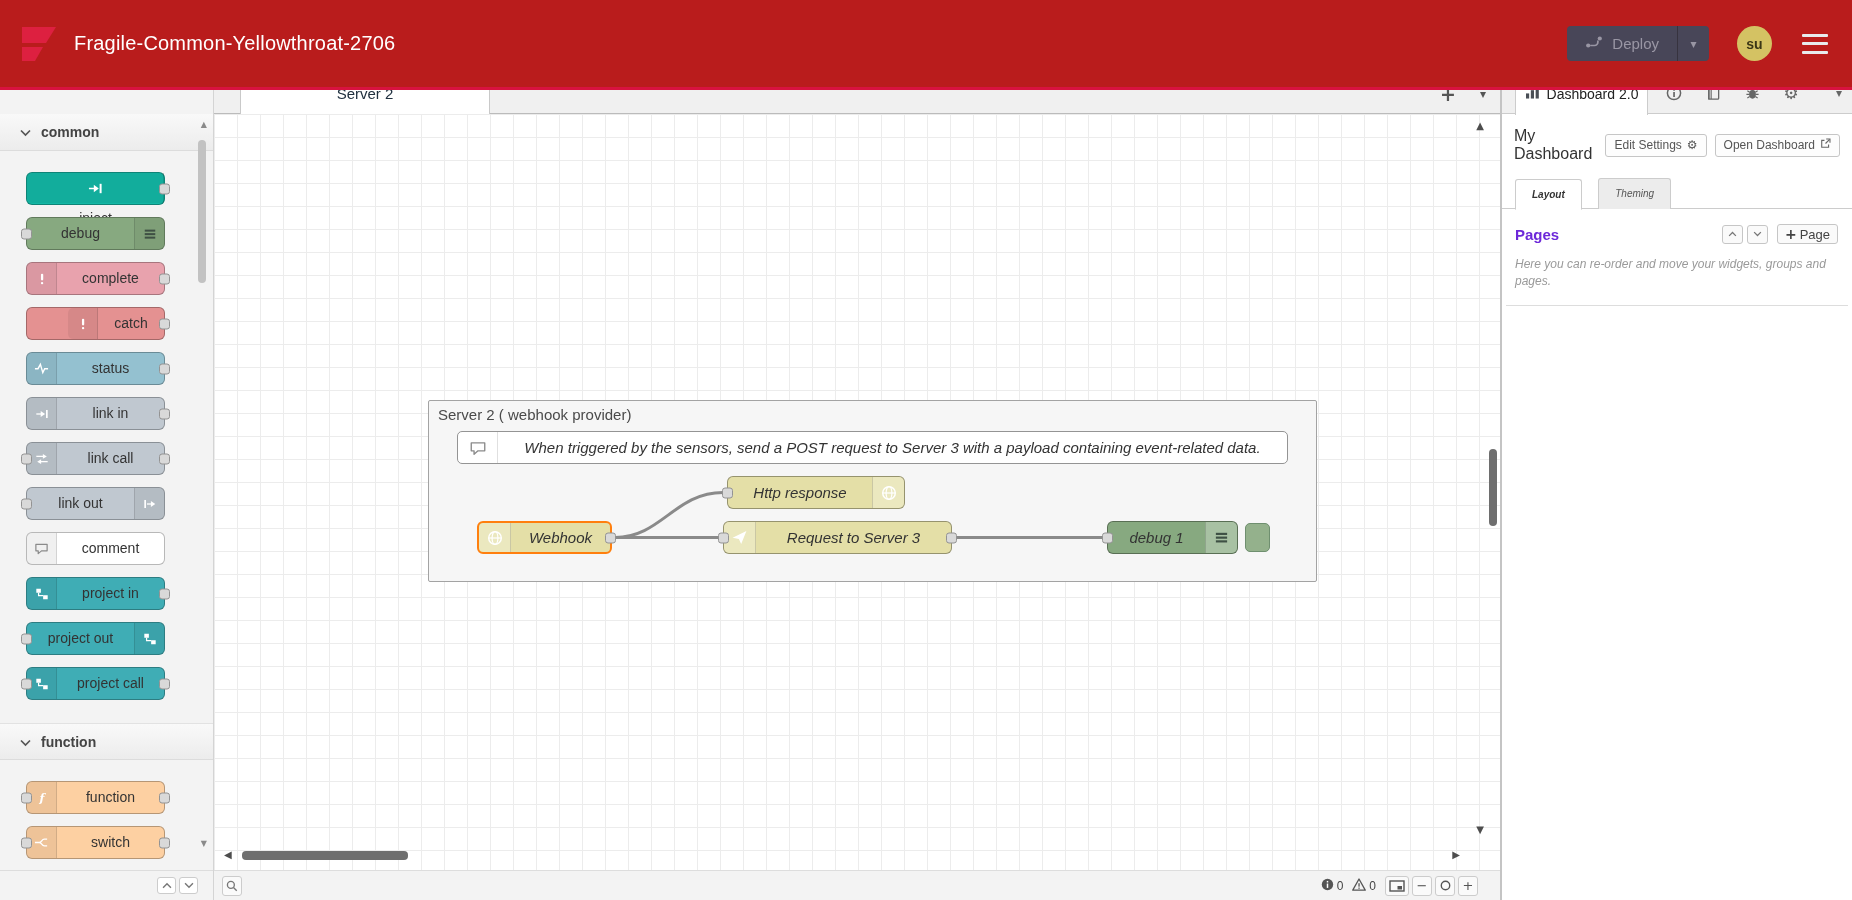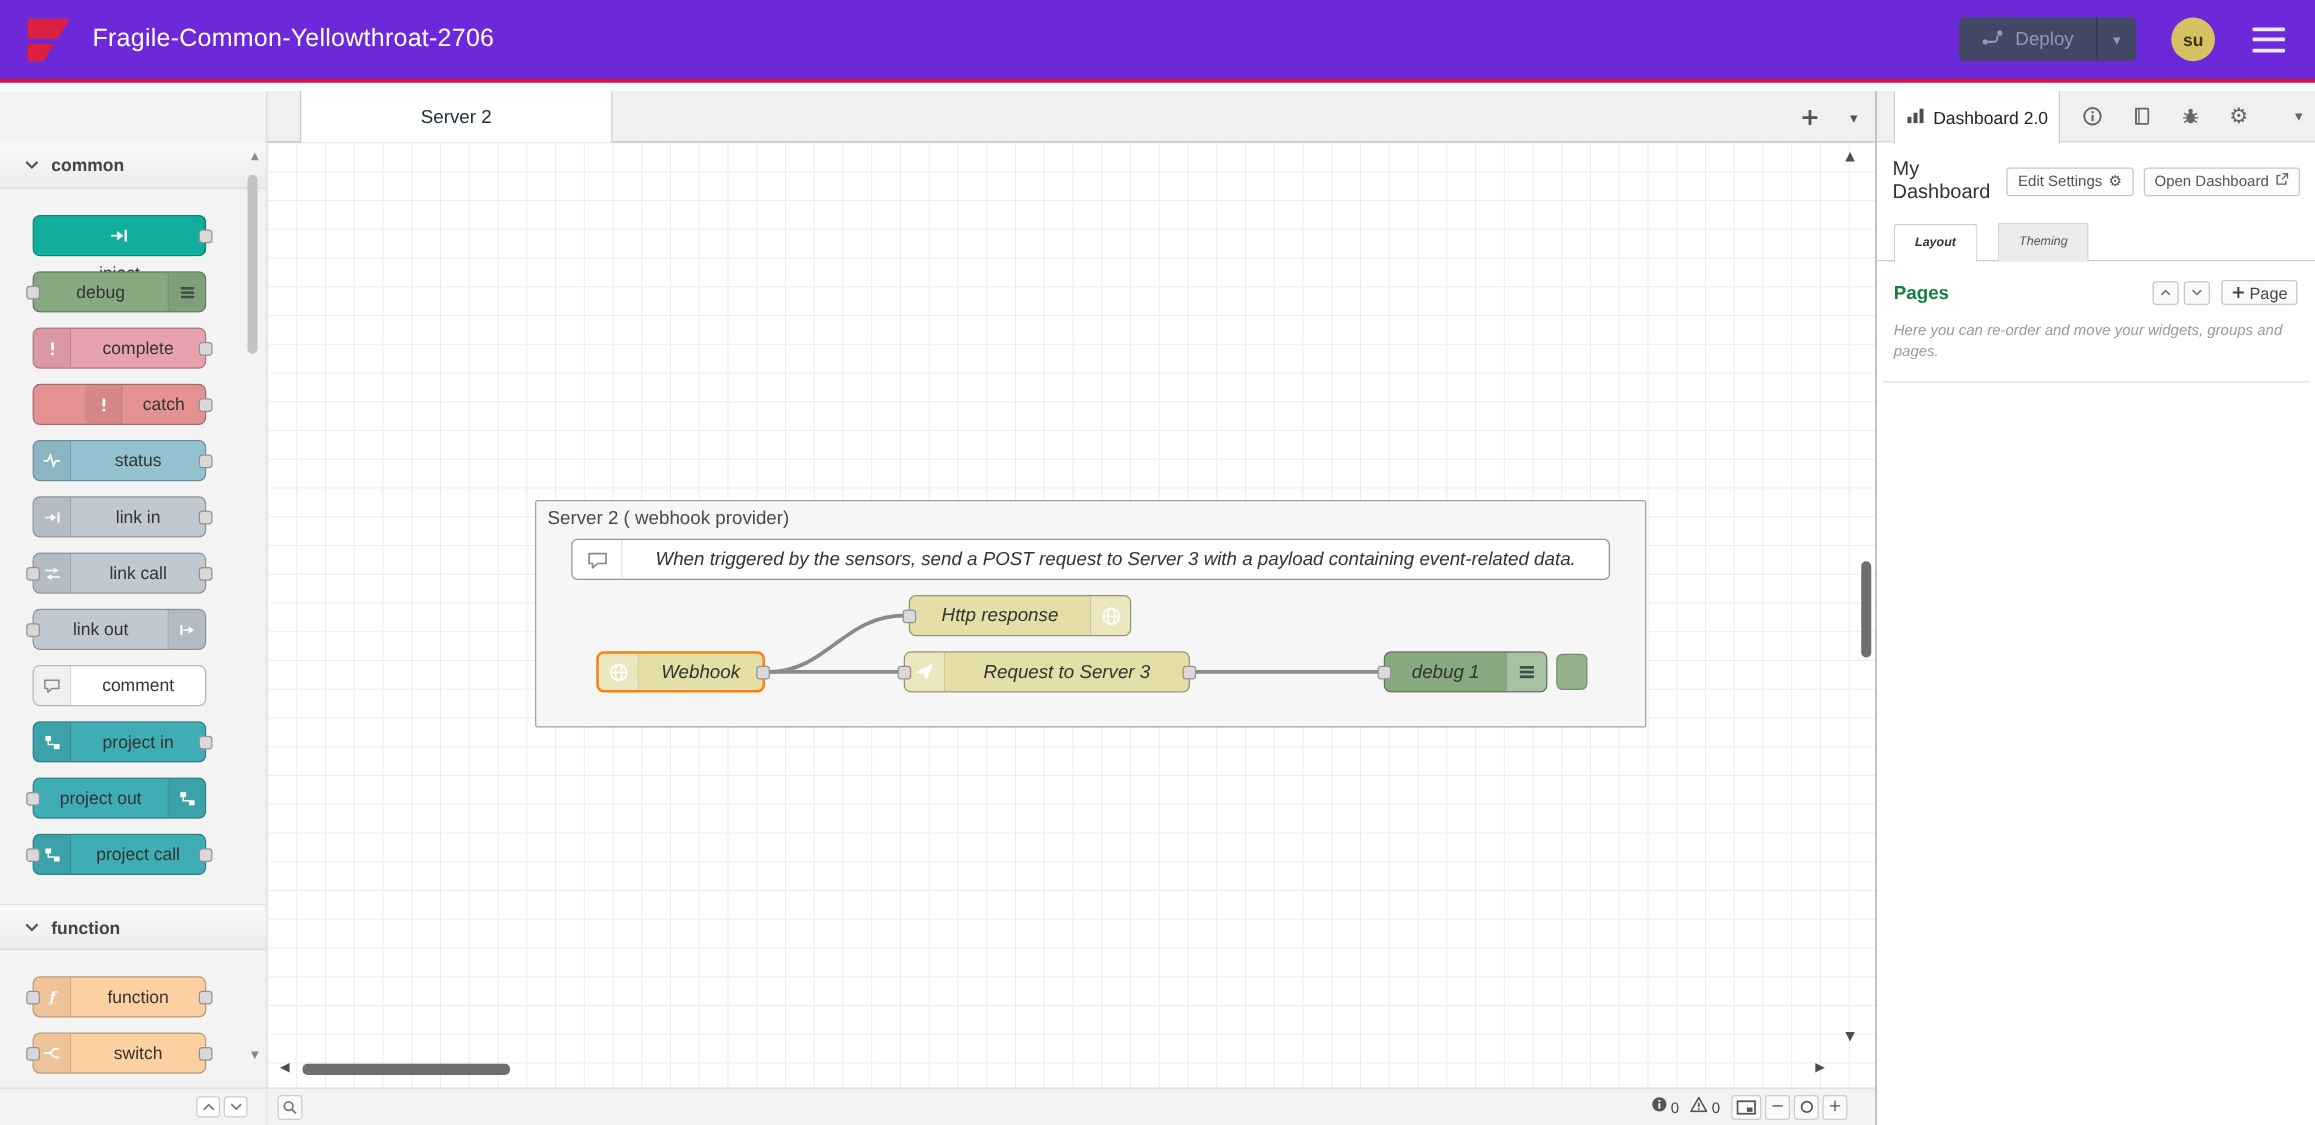--- a/index.html
+++ b/index.html
@@ -2,22 +2,22 @@
 <html><head>
 <meta charset="utf-8">
 <style>
   * { box-sizing: border-box; margin: 0; padding: 0; }
   html,body { width:1852px; height:900px; }
   body { font-family:"Liberation Sans", sans-serif; background:#fff; overflow:hidden; }
   .screen { position:relative; width:1852px; height:900px; background:#fff; overflow:hidden; }
   .u-icon { font-family:"DejaVu Sans", sans-serif; }
 
   
-  .app-header { position:absolute; left:0; top:0; width:1852px; height:66px;
-    background:#6d28d9; border-bottom:3px solid #d8123f; display:flex; align-items:center; z-index:20; }
+  .app-header { position:absolute; left:0; top:0; width:1852px; height:90px;
+    background:#b91c1c; border-bottom:3px solid #d8123f; display:flex; align-items:center; z-index:20; }
   .logo { margin-left:20px; width:40px; height:42px; display:flex; align-items:center; }
   .app-title { color:#fff; font-size:20px; font-weight:500; margin-left:14px; letter-spacing:0.2px; }
   .hdr-spacer { flex:1; }
   .deploy { height:35px; background:#3f4a5e; border-radius:4px; display:flex; align-items:center;
     color:#97a1b0; font-size:15px; margin-right:28px; opacity:0.92; }
   .deploy-main { display:flex; align-items:center; gap:9px; padding:0 18px; }
   .deploy-caret { width:32px; height:100%; border-left:1px solid rgba(0,0,0,0.28);
     display:flex; align-items:center; justify-content:center; font-size:12px; }
   .avatar { width:35px; height:35px; border-radius:50%; background:#d4c263; color:#3a3616;
     font-size:14px; font-weight:600; display:flex; align-items:center; justify-content:center; margin-right:30px; }
@@ -104,21 +104,21 @@
   .sb-panel { position:absolute; left:0; top:41px; right:0; bottom:0; background:#fff; }
   .sb-row1 { display:flex; align-items:center; margin:13px 12px 0 12px; gap:8px; }
   .sb-title { font-size:16px; color:#333; margin-right:auto; }
   .sb-btn { height:23px; display:flex; align-items:center; gap:5px; padding:0 8px; background:#fdfdfd;
     border:1px solid #c6c6c6; border-radius:3px; font-size:12px; color:#555; white-space:nowrap; }
   .sb-tabs { margin-top:15px; padding-left:13px; border-bottom:1px solid #ccc; height:31px; }
   .sb-tab2 { display:inline-block; height:31px; line-height:29px; padding:0 16px; font-size:10px; border-radius:3px 3px 0 0; vertical-align:bottom;font-style:italic; }
   .sb-tab2.active { background:#fff; border:1px solid #ccc; border-bottom:1px solid #fff; font-weight:bold; color:#333; position:relative; top:1px; }
   .sb-tab2.inactive { background:#ececec; border:1px solid #ccc; border-bottom:none; color:#555; margin-left:12px; }
   .sb-pages { display:flex; align-items:center; margin:15px 14px 0 13px; gap:4px; }
-  .sb-pages-label { font-size:15px; font-weight:bold; color:#15803d; margin-right:auto; }
+  .sb-pages-label { font-size:15px; font-weight:bold; color:#6d28d9; margin-right:auto; }
   .pg-btn { width:21px; height:19px; background:#fafafa; border:1px solid #c6c6c6; border-radius:3px; display:flex; align-items:center; justify-content:center; color:#666; }
   .pg-add { height:20px; display:flex; align-items:center; gap:3px; padding:0 7px; background:#fafafa; border:1px solid #c6c6c6; border-radius:3px;
     font-size:13px; color:#444; margin-left:5px; }
   .pg-add b { font-size:14px; }
   .sb-hint { margin:12px 14px 0 13px; font-size:12px; font-style:italic; color:#9a9a9a; line-height:1.45; }
   .sb-hr { margin:14px 4px 0 4px; border:none; border-top:1px solid #ddd; }
 </style>
 </head>
 <body>
 

